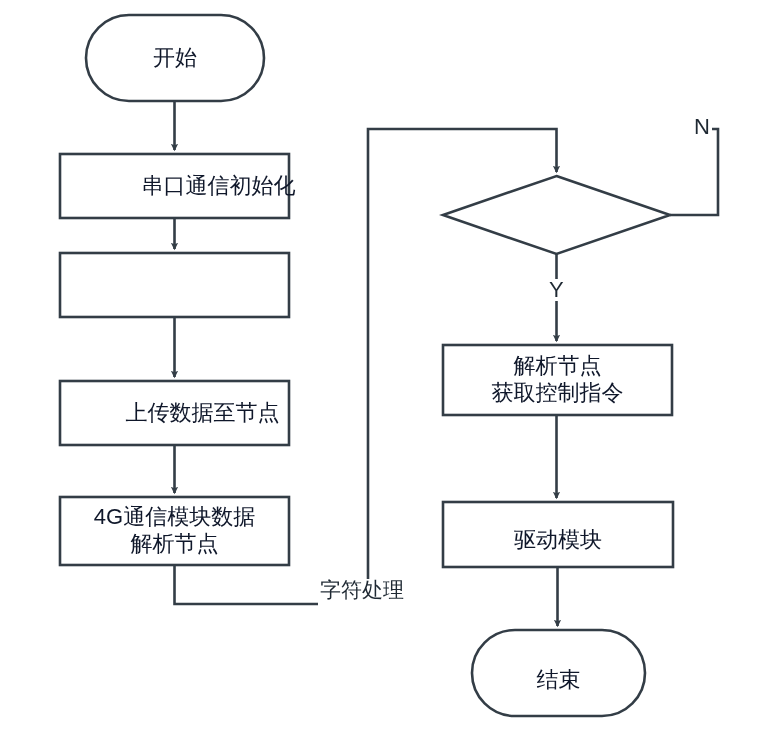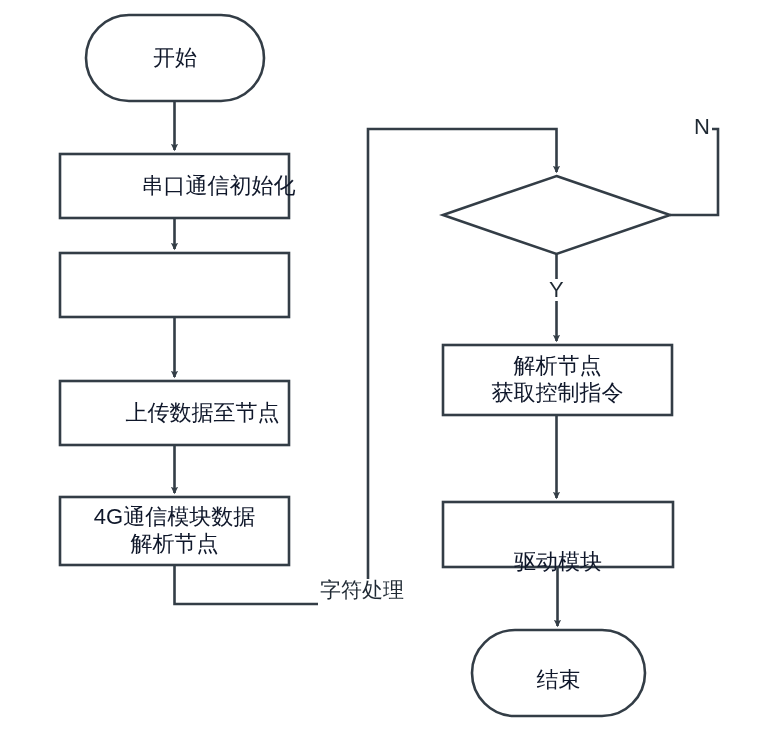--- a/index.html
+++ b/index.html
@@ -114,21 +114,21 @@
 
   <div class="node-label" style="left:60px; top:381px; width:229px; height:64px;padding-left:28px;">上传数据至节点</div>
 
   <div class="node-label" style="left:60px; top:497px; width:229px; height:68px;">4G通信模块数据
 解析节点</div>
 
 
   <div class="node-label" style="left:443px; top:345px; width:229px; height:70px;">解析节点
 获取控制指令</div>
 
-  <div class="node-label" style="left:443px; top:502px; width:230px; height:77px;margin-top:22px;">驱动模块</div>
+  <div class="node-label" style="left:443px; top:502px; width:230px; height:77px;">驱动模块</div>
 
   <div class="node-label" style="left:472px; top:630px; width:173px; height:101px;">结束</div>
 
   <div class="edge-label" style="left:318px; top:579px;">字符处理</div>
 
   <div class="edge-label branch" style="left:692px; top:116px;">N</div>
 
   <div class="edge-label branch" style="left:547px; top:279px;">Y</div>
 
 </div>

